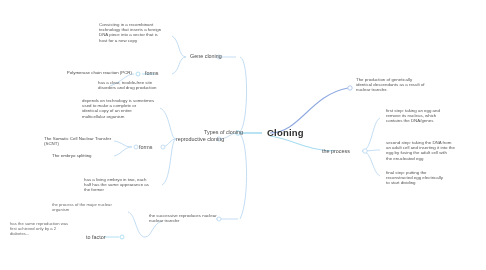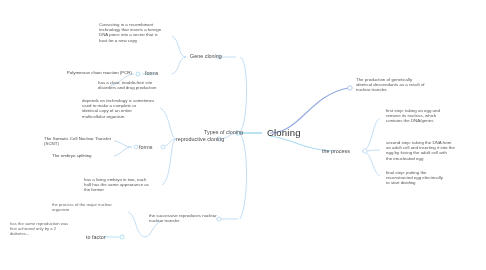--- a/index.html
+++ b/index.html
@@ -24,21 +24,21 @@
     height: 270px;
     pointer-events: none;
   }
   .node {
     position: absolute;
     white-space: pre-line;
     line-height: 1.18;
   }
   .n-central {
     font-size: 9.5px;
-    font-weight: normal;
+    font-weight: bold;
     color: #2f2f2f;
     letter-spacing: 0.2px;
   }
   .n-branch {
     font-size: 5.4px;
     color: #4a4a4a;
   }
   .n-leaf {
     font-size: 4.4px;
     color: #555555;

